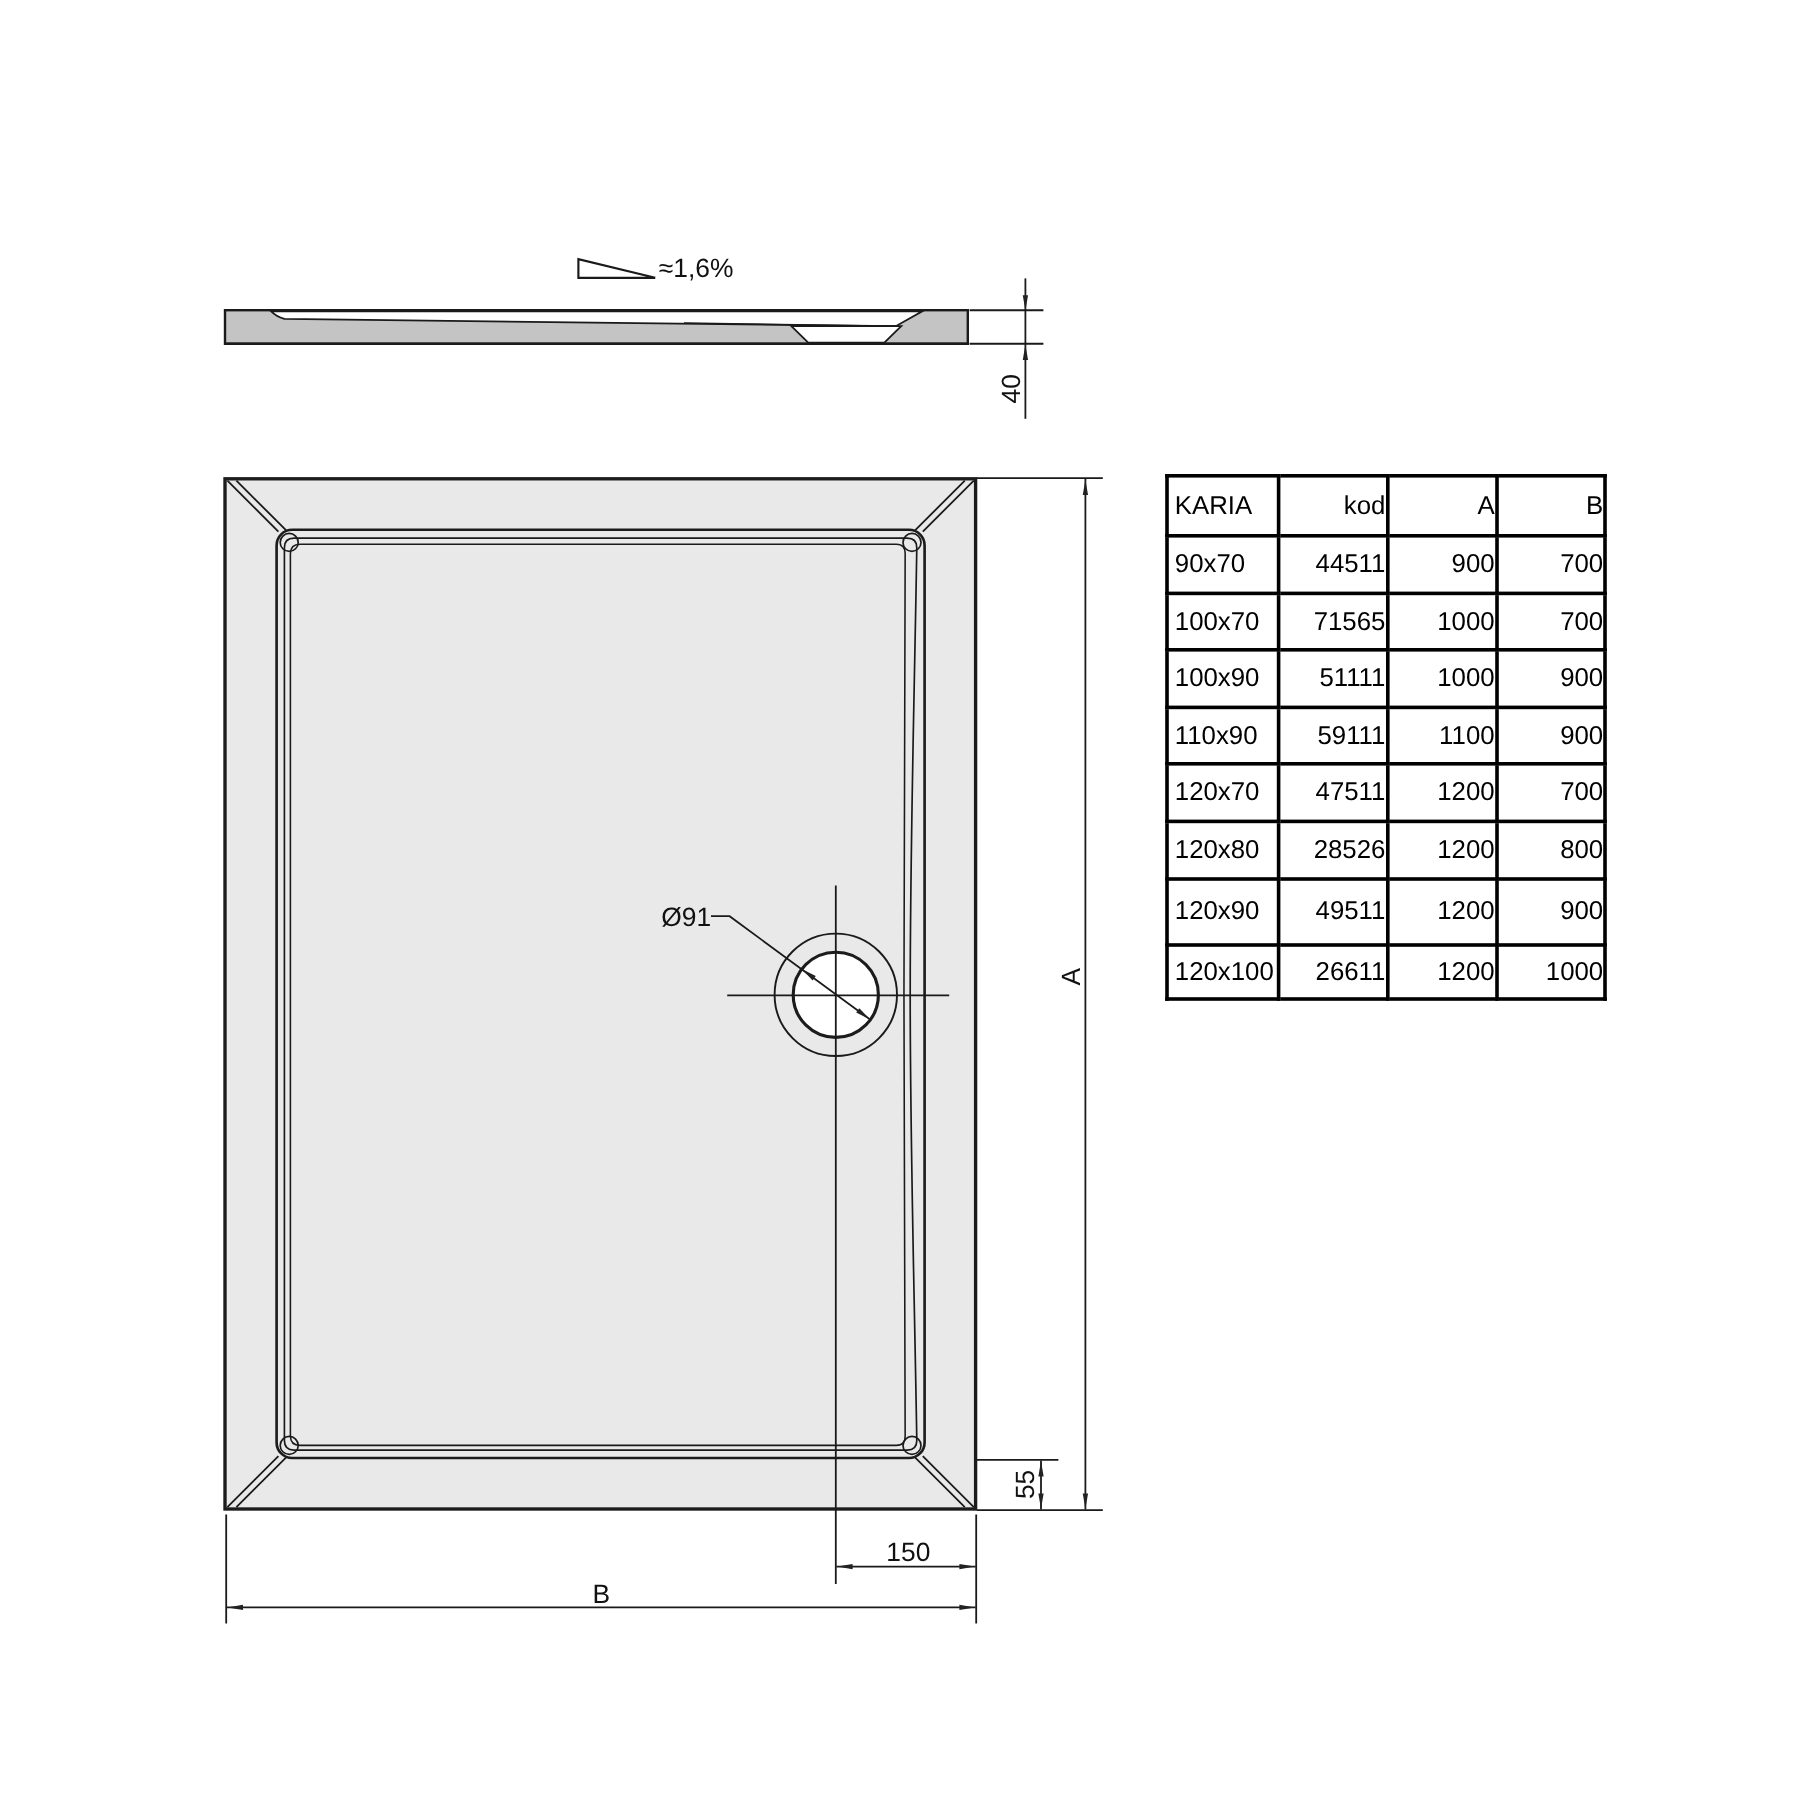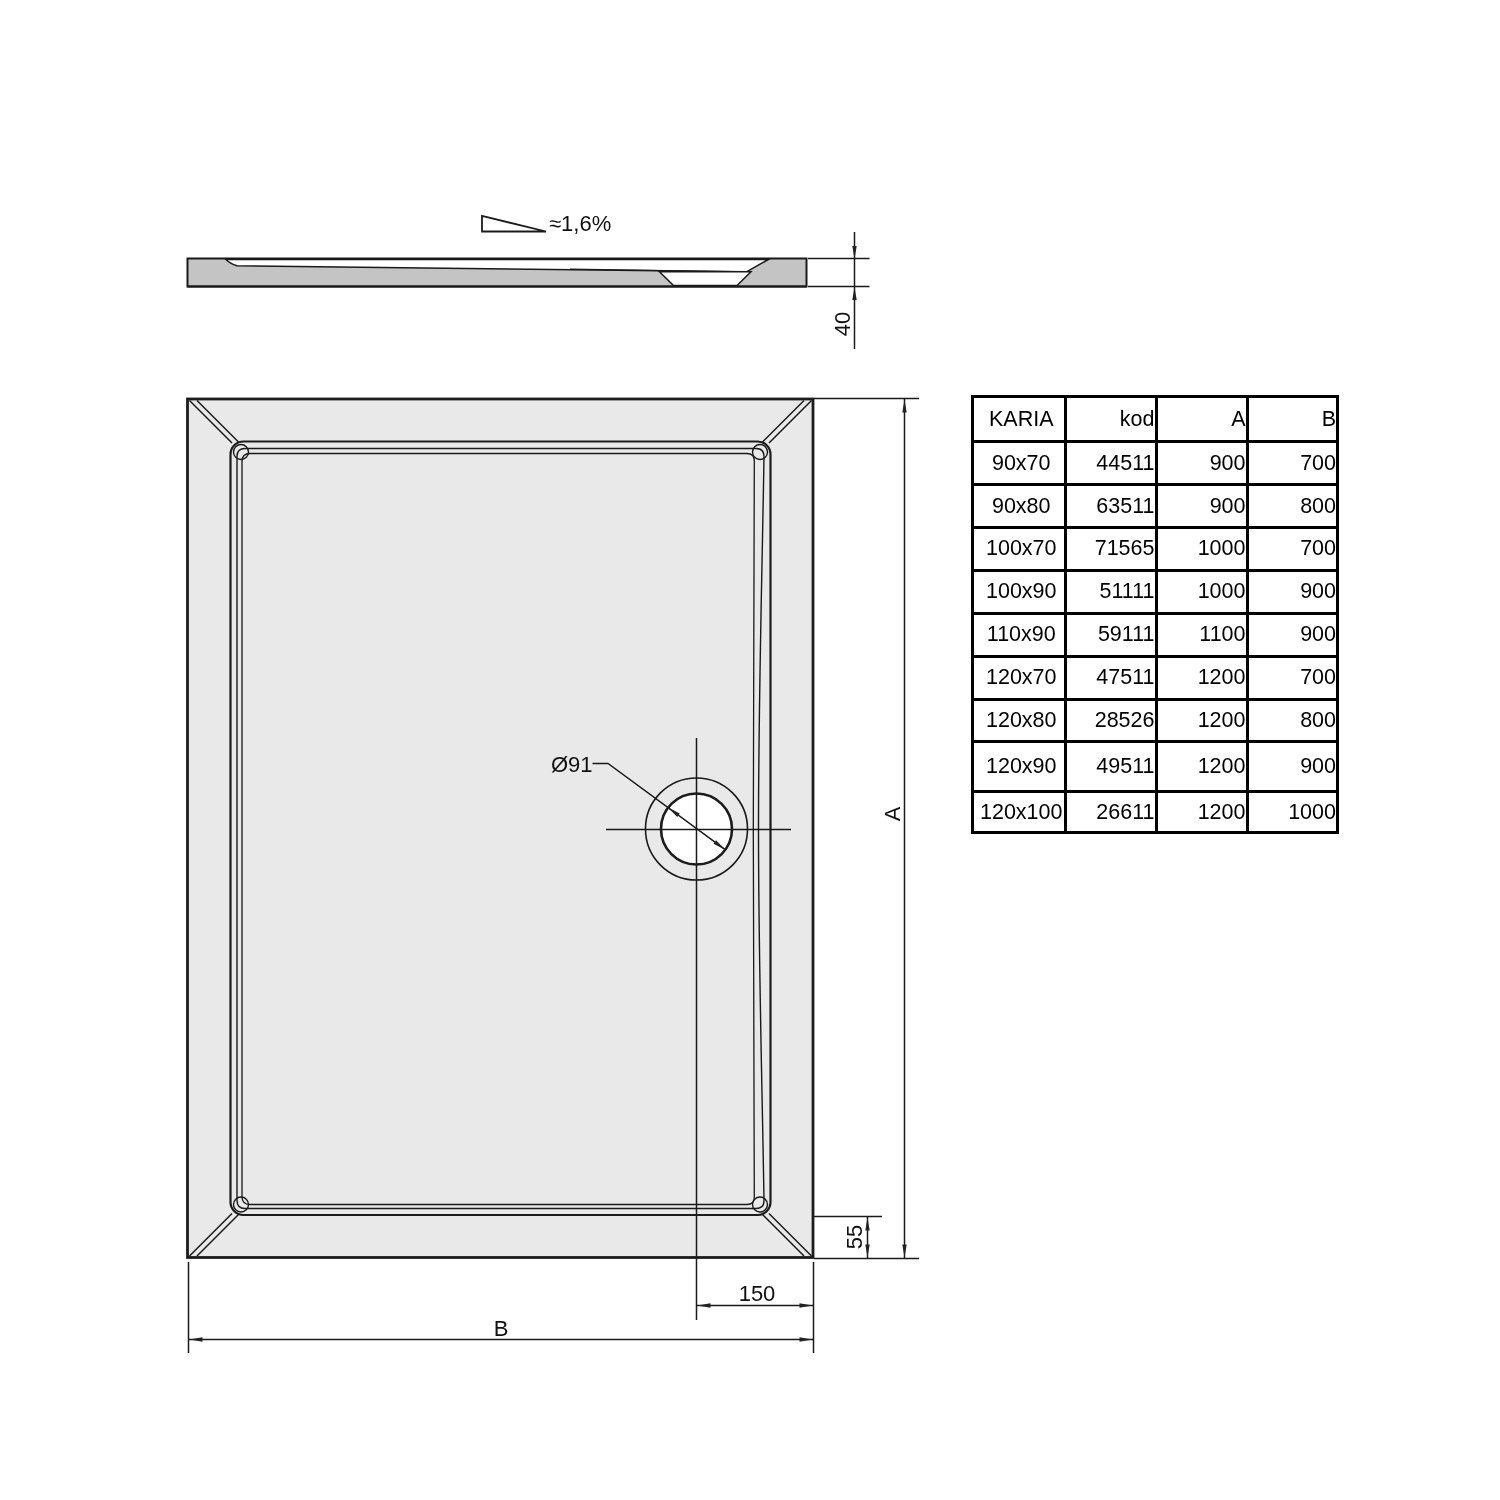--- a/index.html
+++ b/index.html
@@ -1,20 +1,20 @@
 <!DOCTYPE html>
 <html><head>
 <meta charset="utf-8">
 <style>
   html,body{margin:0;padding:0;background:#ffffff;width:1500px;height:1500px;overflow:hidden;}
   body{font-family:"Liberation Sans", sans-serif;-webkit-font-smoothing:antialiased;}
   #stage{position:absolute;left:0;top:0;width:1500px;height:1500px;opacity:0.999;}
   table.spec{opacity:0.999;position:absolute;left:971px;top:395px;width:365px;height:439px;border-collapse:collapse;table-layout:fixed;font-family:"Liberation Sans",sans-serif;font-size:21.5px;color:#000;}
   table.spec td{border:3px solid #000;text-align:right;vertical-align:middle;padding:0;overflow:hidden;white-space:nowrap;}
-  table.spec td.l{text-align:center;padding-left:5px;}
+  table.spec td.l{text-align:left;padding-left:5px;}
 </style>
 </head>
 <body>
 <svg id="stage" viewBox="0 0 1500 1500">
 
   <g stroke-linecap="butt" stroke-linejoin="miter" fill="none">
 
     <rect x="187.5" y="258.5" width="619" height="28" fill="#c4c4c4" stroke="#1a1a1a" stroke-width="2"></rect>
 
     <path d="M226,259.4 H768.5 L746.5,271.8 L237,265.8 Q230,263.5 226,259.4 Z" fill="#ffffff" stroke="#1a1a1a" stroke-width="1.5"></path>
@@ -136,26 +136,20 @@
         <td>B</td>
       </tr>
 
   <tr style="height:36px">
         <td class="l">90x70</td>
         <td>44511</td>
         <td>900</td>
         <td>700</td>
       </tr>
 
-  <tr style="height:36px">
-        <td class="l">90x80</td>
-        <td>63511</td>
-        <td>900</td>
-        <td>800</td>
-      </tr>
 
   <tr style="height:36px">
         <td class="l">100x70</td>
         <td>71565</td>
         <td>1000</td>
         <td>700</td>
       </tr>
 
 
   <tr style="height:36px">

